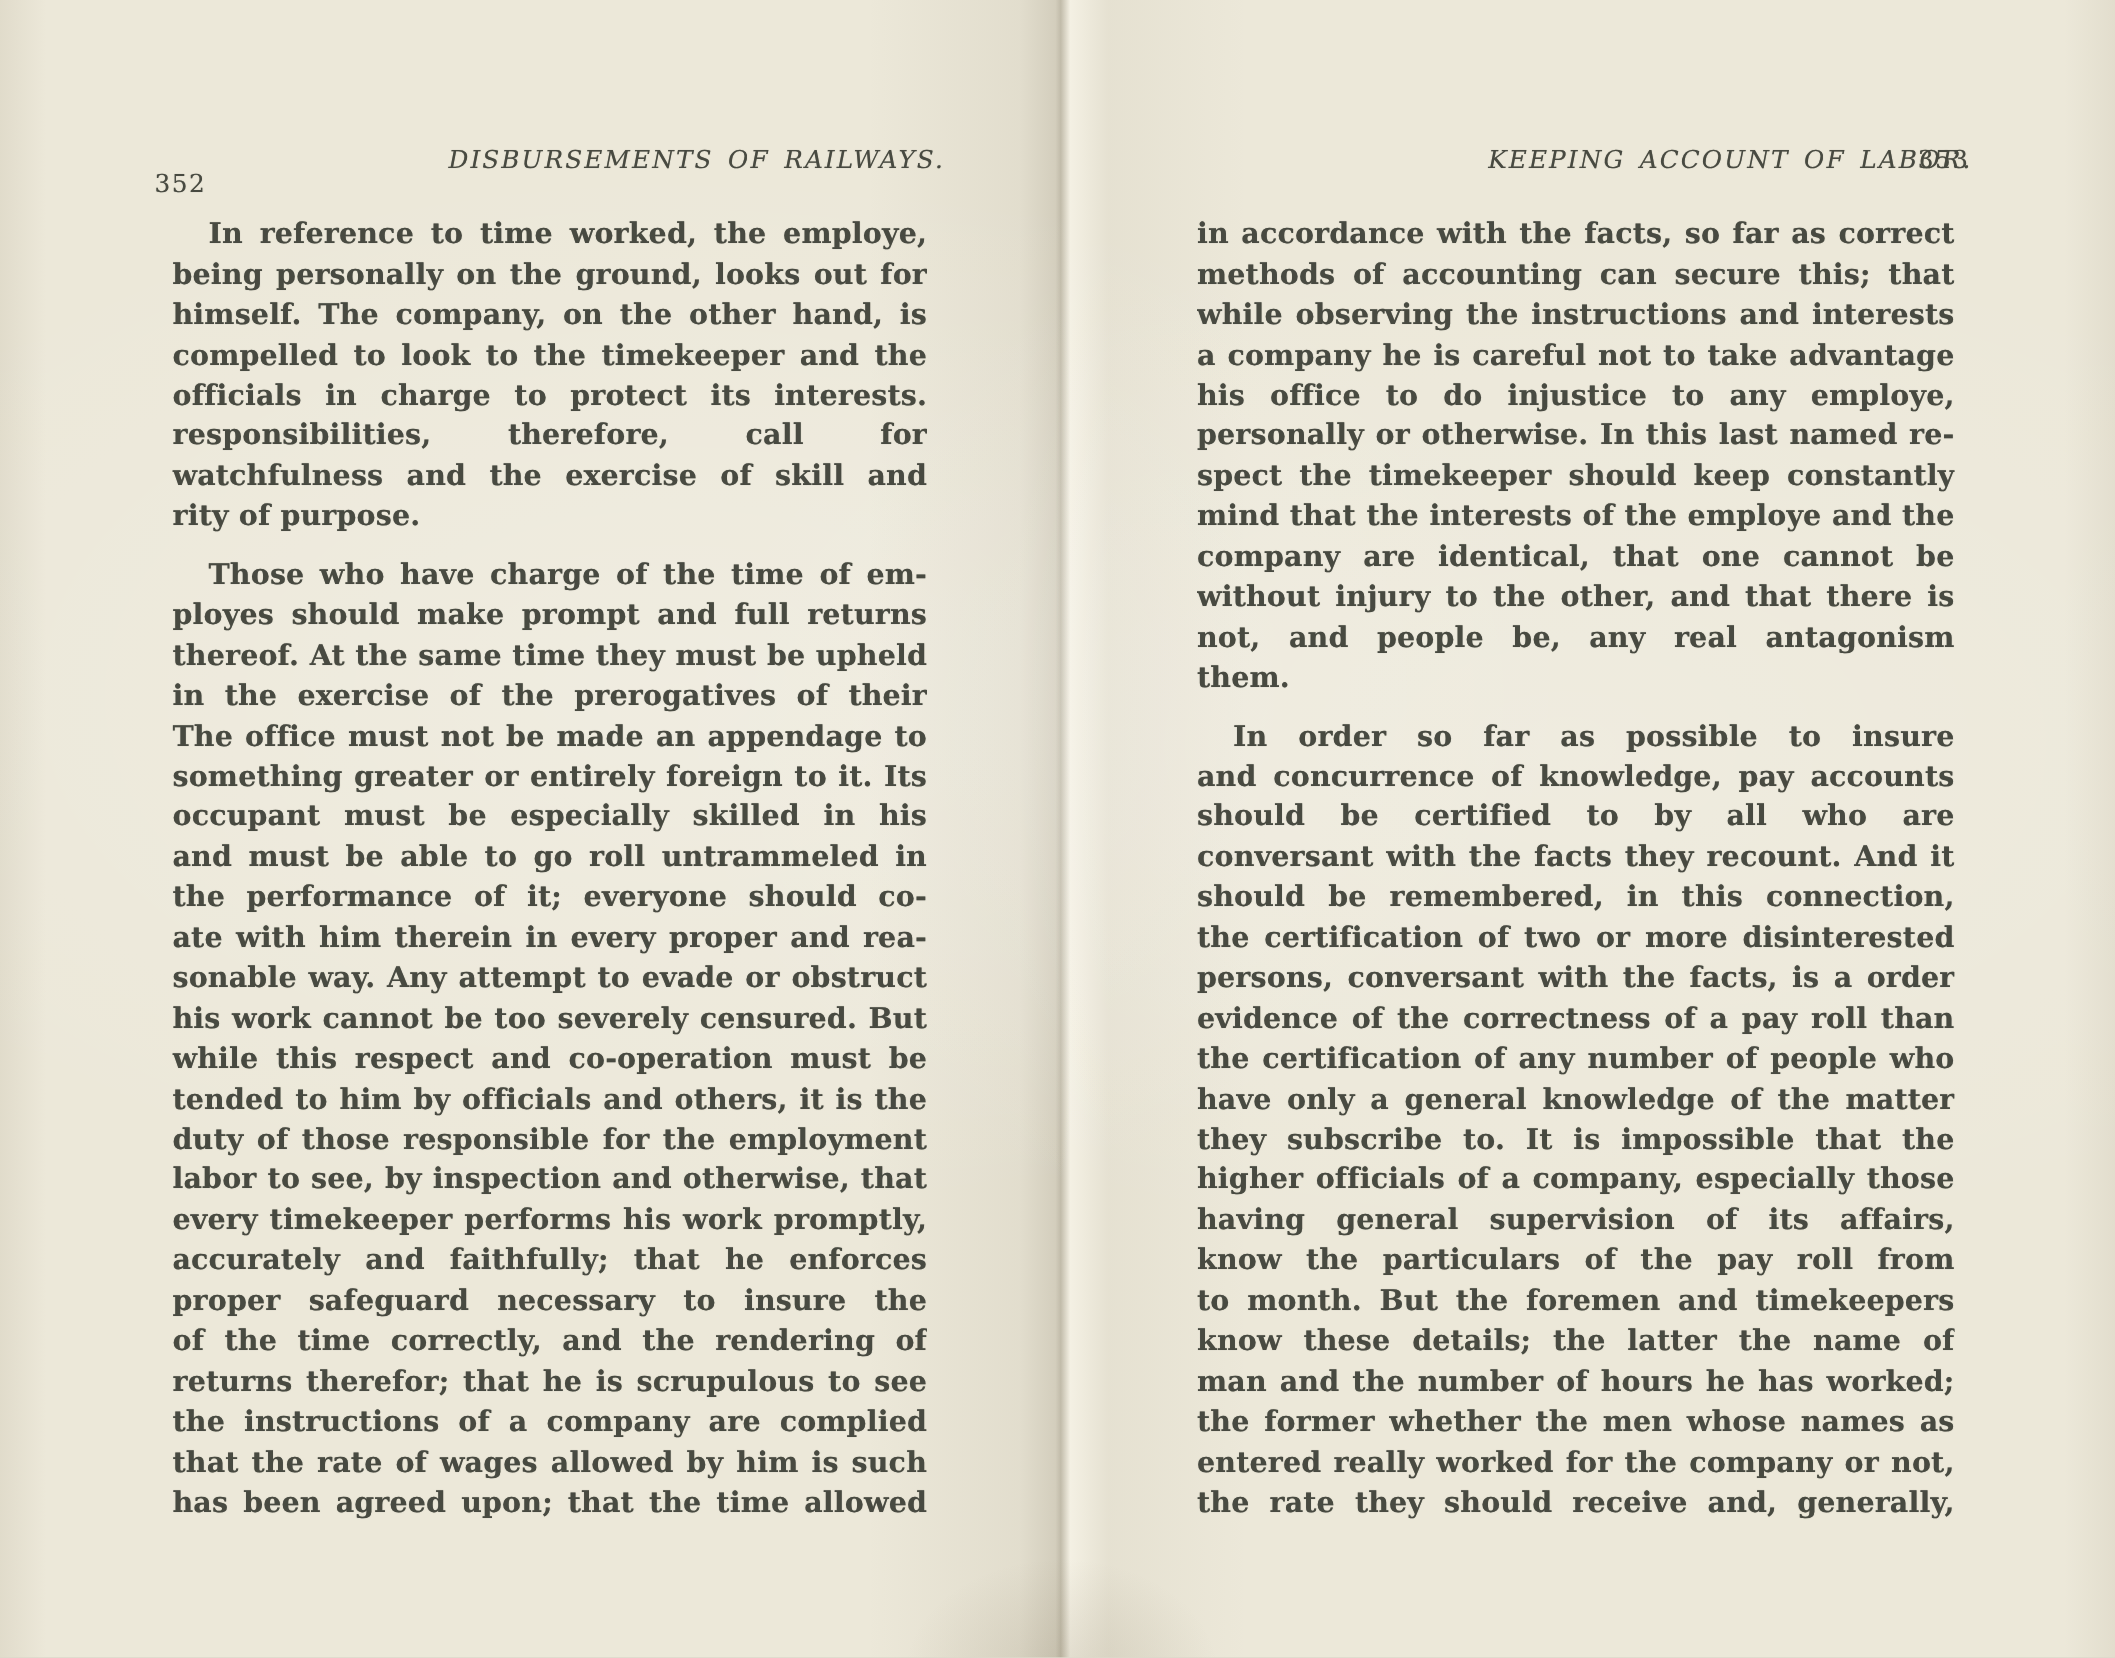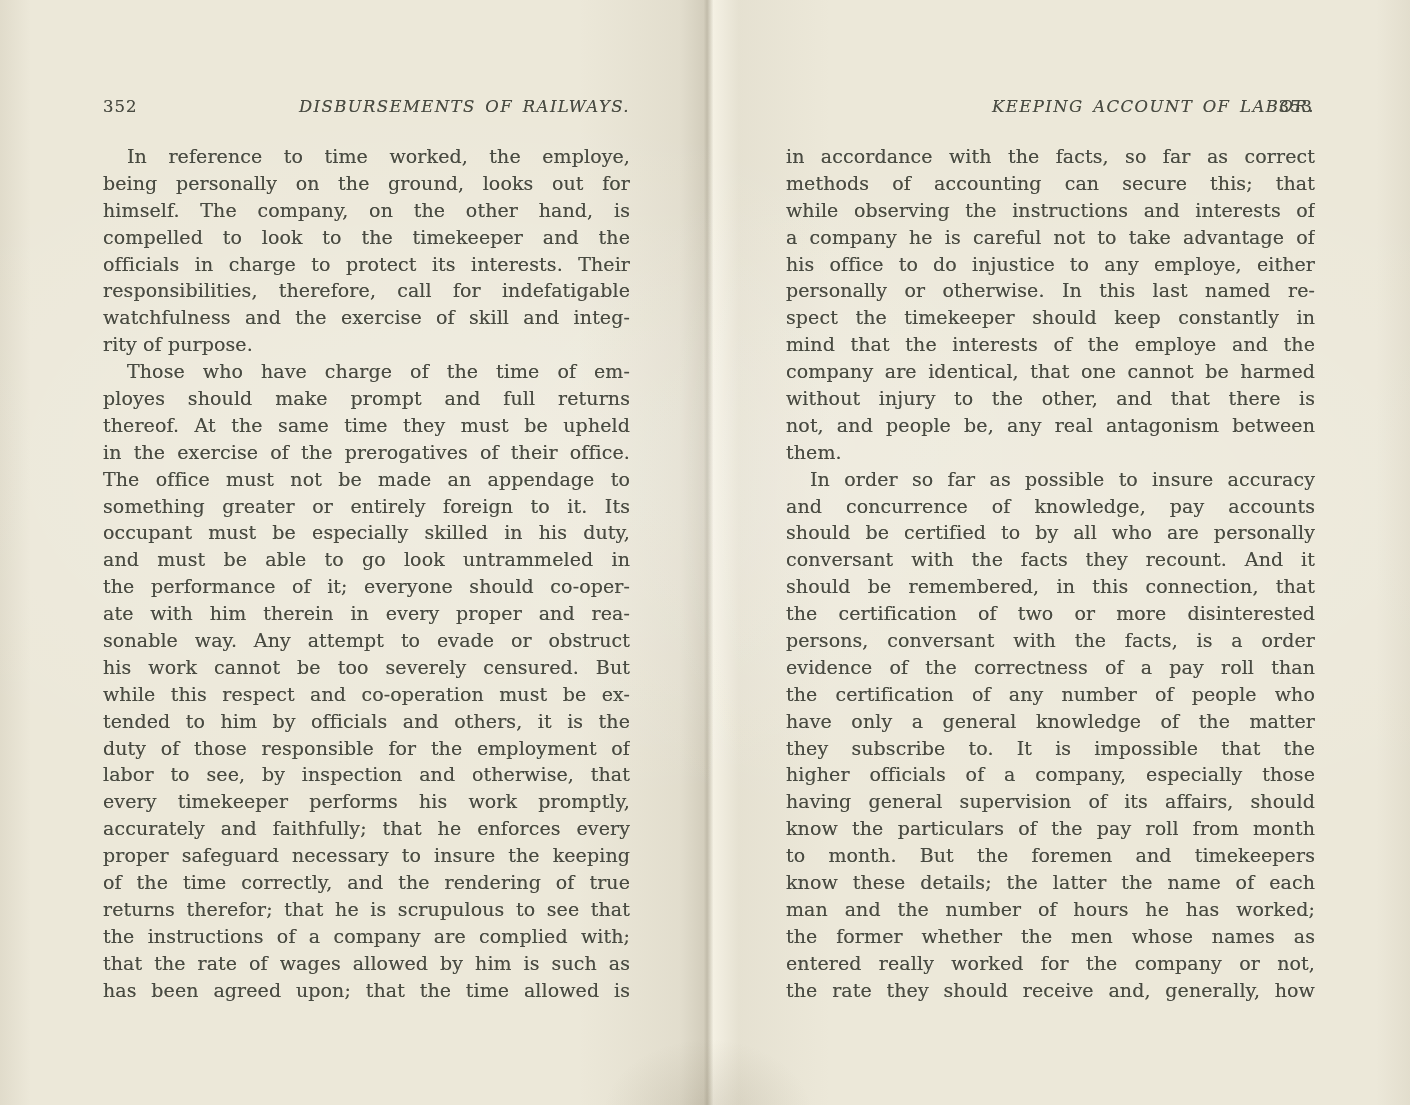--- a/index.html
+++ b/index.html
@@ -52,29 +52,29 @@
     font-size: 16.5px;
     letter-spacing: 1.4px;
     word-spacing: 3px;
   }
   .page-num {
     position: absolute;
     top: 0;
     font-size: 16.5px;
     letter-spacing: 1px;
   }
-  .num-left  { left: 0; }
+  .num-left  { left: 0; margin-top: 16px; }
   .num-right { right: 2px; }
 
   .page-body {
     margin-top: 20px;
     font-size: 19px;
     letter-spacing: 0.1px;
   }
-  .paragraph { margin: 0; }
+  .paragraph { margin: 12px; font-weight: bold; }
   .line {
     height: 26.9px;
     line-height: 26.9px;
     overflow: hidden;
     text-align: justify;
     text-align-last: justify;
   }
   .line.noj { text-align-last: left; }
   .paragraph.indented .line:first-child { text-indent: 24px; }
 </style>
@@ -100,21 +100,21 @@
           <div class="line noj">rity of purpose.</div>
         </div>
         <div class="paragraph indented">
           <div class="line">Those who have charge of the time of em-</div>
           <div class="line">ployes should make prompt and full returns</div>
           <div class="line">thereof. At the same time they must be upheld</div>
           <div class="line">in the exercise of the prerogatives of their office.</div>
           <div class="line">The office must not be made an appendage to</div>
           <div class="line">something greater or entirely foreign to it. Its</div>
           <div class="line">occupant must be especially skilled in his duty,</div>
-          <div class="line">and must be able to go look untrammeled in</div>
+          <div class="line">and must be able to go roll untrammeled in</div>
           <div class="line">the performance of it; everyone should co-oper-</div>
           <div class="line">ate with him therein in every proper and rea-</div>
           <div class="line">sonable way. Any attempt to evade or obstruct</div>
           <div class="line">his work cannot be too severely censured. But</div>
           <div class="line">while this respect and co-operation must be ex-</div>
           <div class="line">tended to him by officials and others, it is the</div>
           <div class="line">duty of those responsible for the employment of</div>
           <div class="line">labor to see, by inspection and otherwise, that</div>
           <div class="line">every timekeeper performs his work promptly,</div>
           <div class="line">accurately and faithfully; that he enforces every</div>

